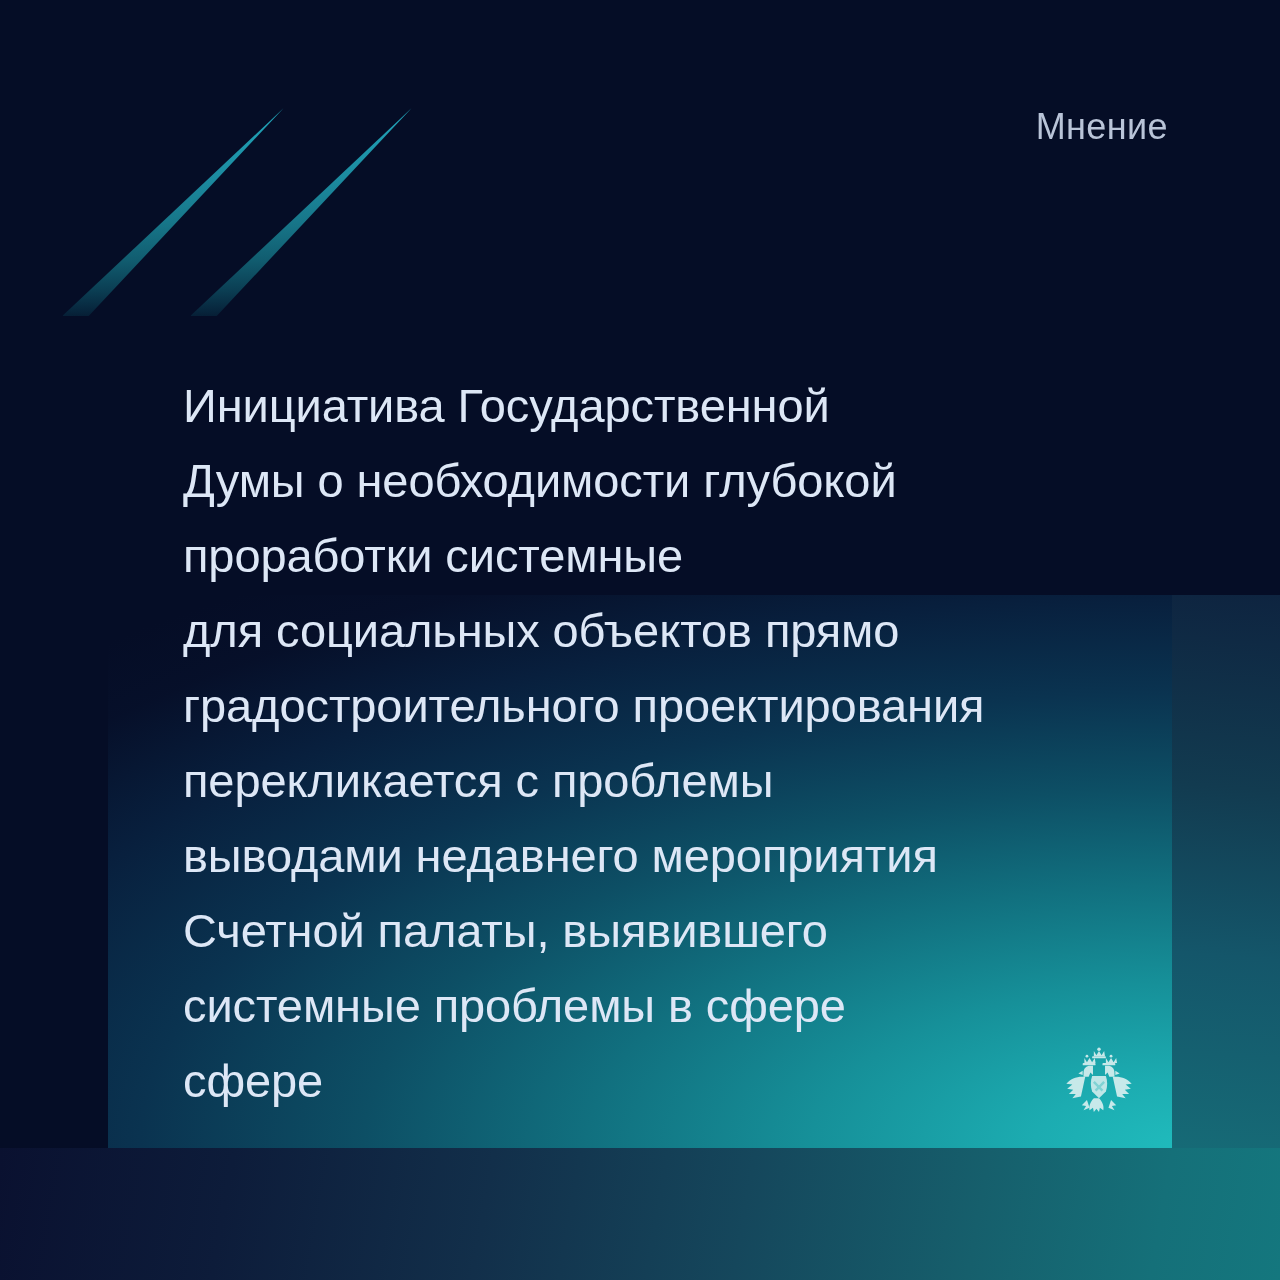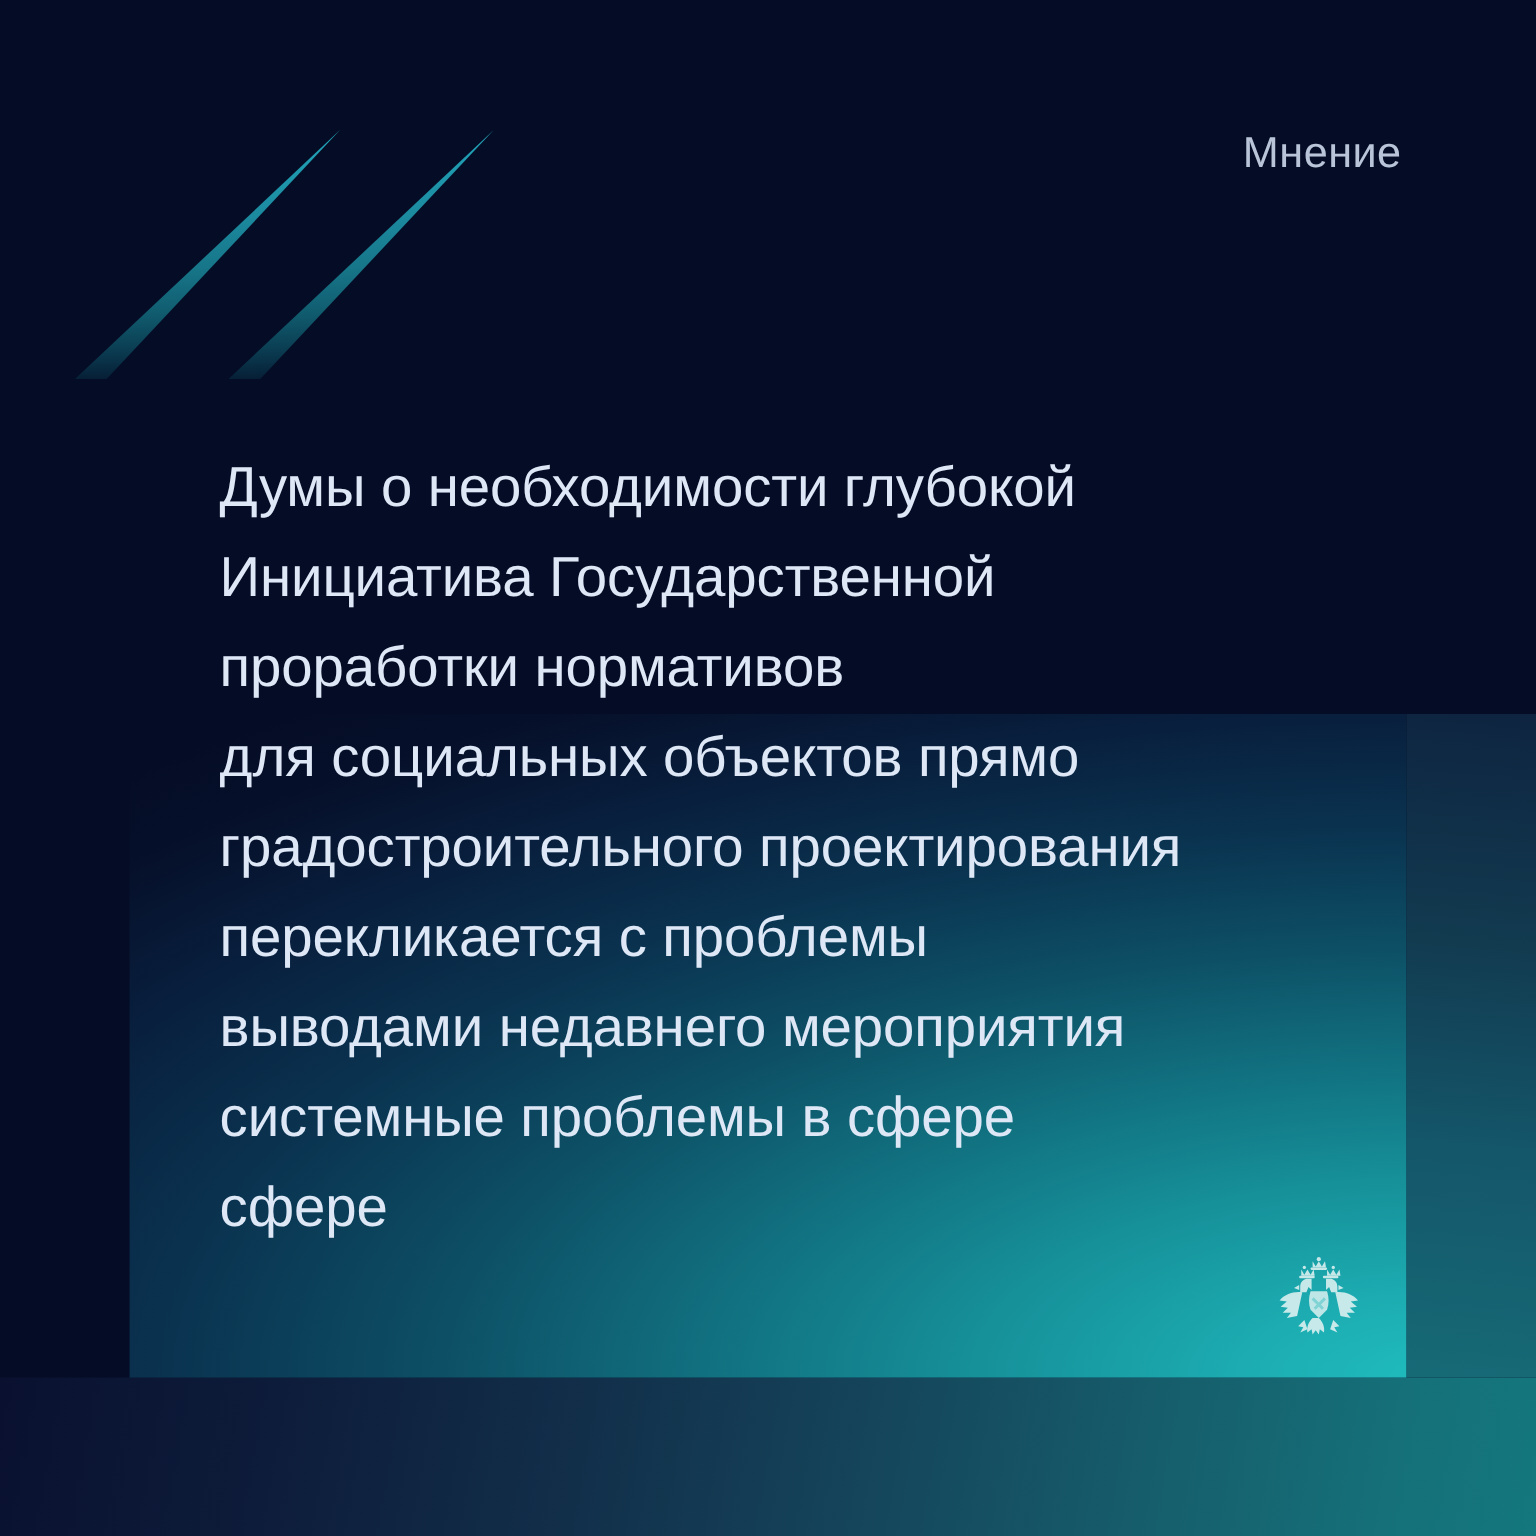--- a/index.html
+++ b/index.html
@@ -142,27 +142,28 @@
   <div class="glow-panel"></div>
 
   <div class="logo">
     <div class="logo-bar one"></div>
     <div class="logo-bar two"></div>
   </div>
 
   <div class="category">Мнение</div>
 
   <div class="quote">
+    <div class="quote-line">Инициатива Государственной</div>
     <div class="quote-line">Думы о необходимости глубокой</div>
-    <div class="quote-line">Инициатива Государственной</div>
-    <div class="quote-line">проработки нормативов</div>
+    <div class="quote-line">проработки системные</div>
     <div class="quote-line">для социальных объектов прямо</div>
     <div class="quote-line">градостроительного проектирования</div>
     <div class="quote-line">перекликается с проблемы</div>
     <div class="quote-line">выводами недавнего мероприятия</div>
+    <div class="quote-line">Счетной палаты, выявившего</div>
     <div class="quote-line">системные проблемы в сфере</div>
     <div class="quote-line">сфере</div>
   </div>
 
   <div class="emblem">
     <svg viewBox="0 0 100 100" aria-hidden="true">
       <g fill="#dff2f2">
 
         <path d="M33 15 l3 5 3-5 3 5 3-5 1 6 -13 0 z"></path>
         <path d="M58 15 l3 5 3-5 3 5 3-5 1 6 -13 0 z"></path>

